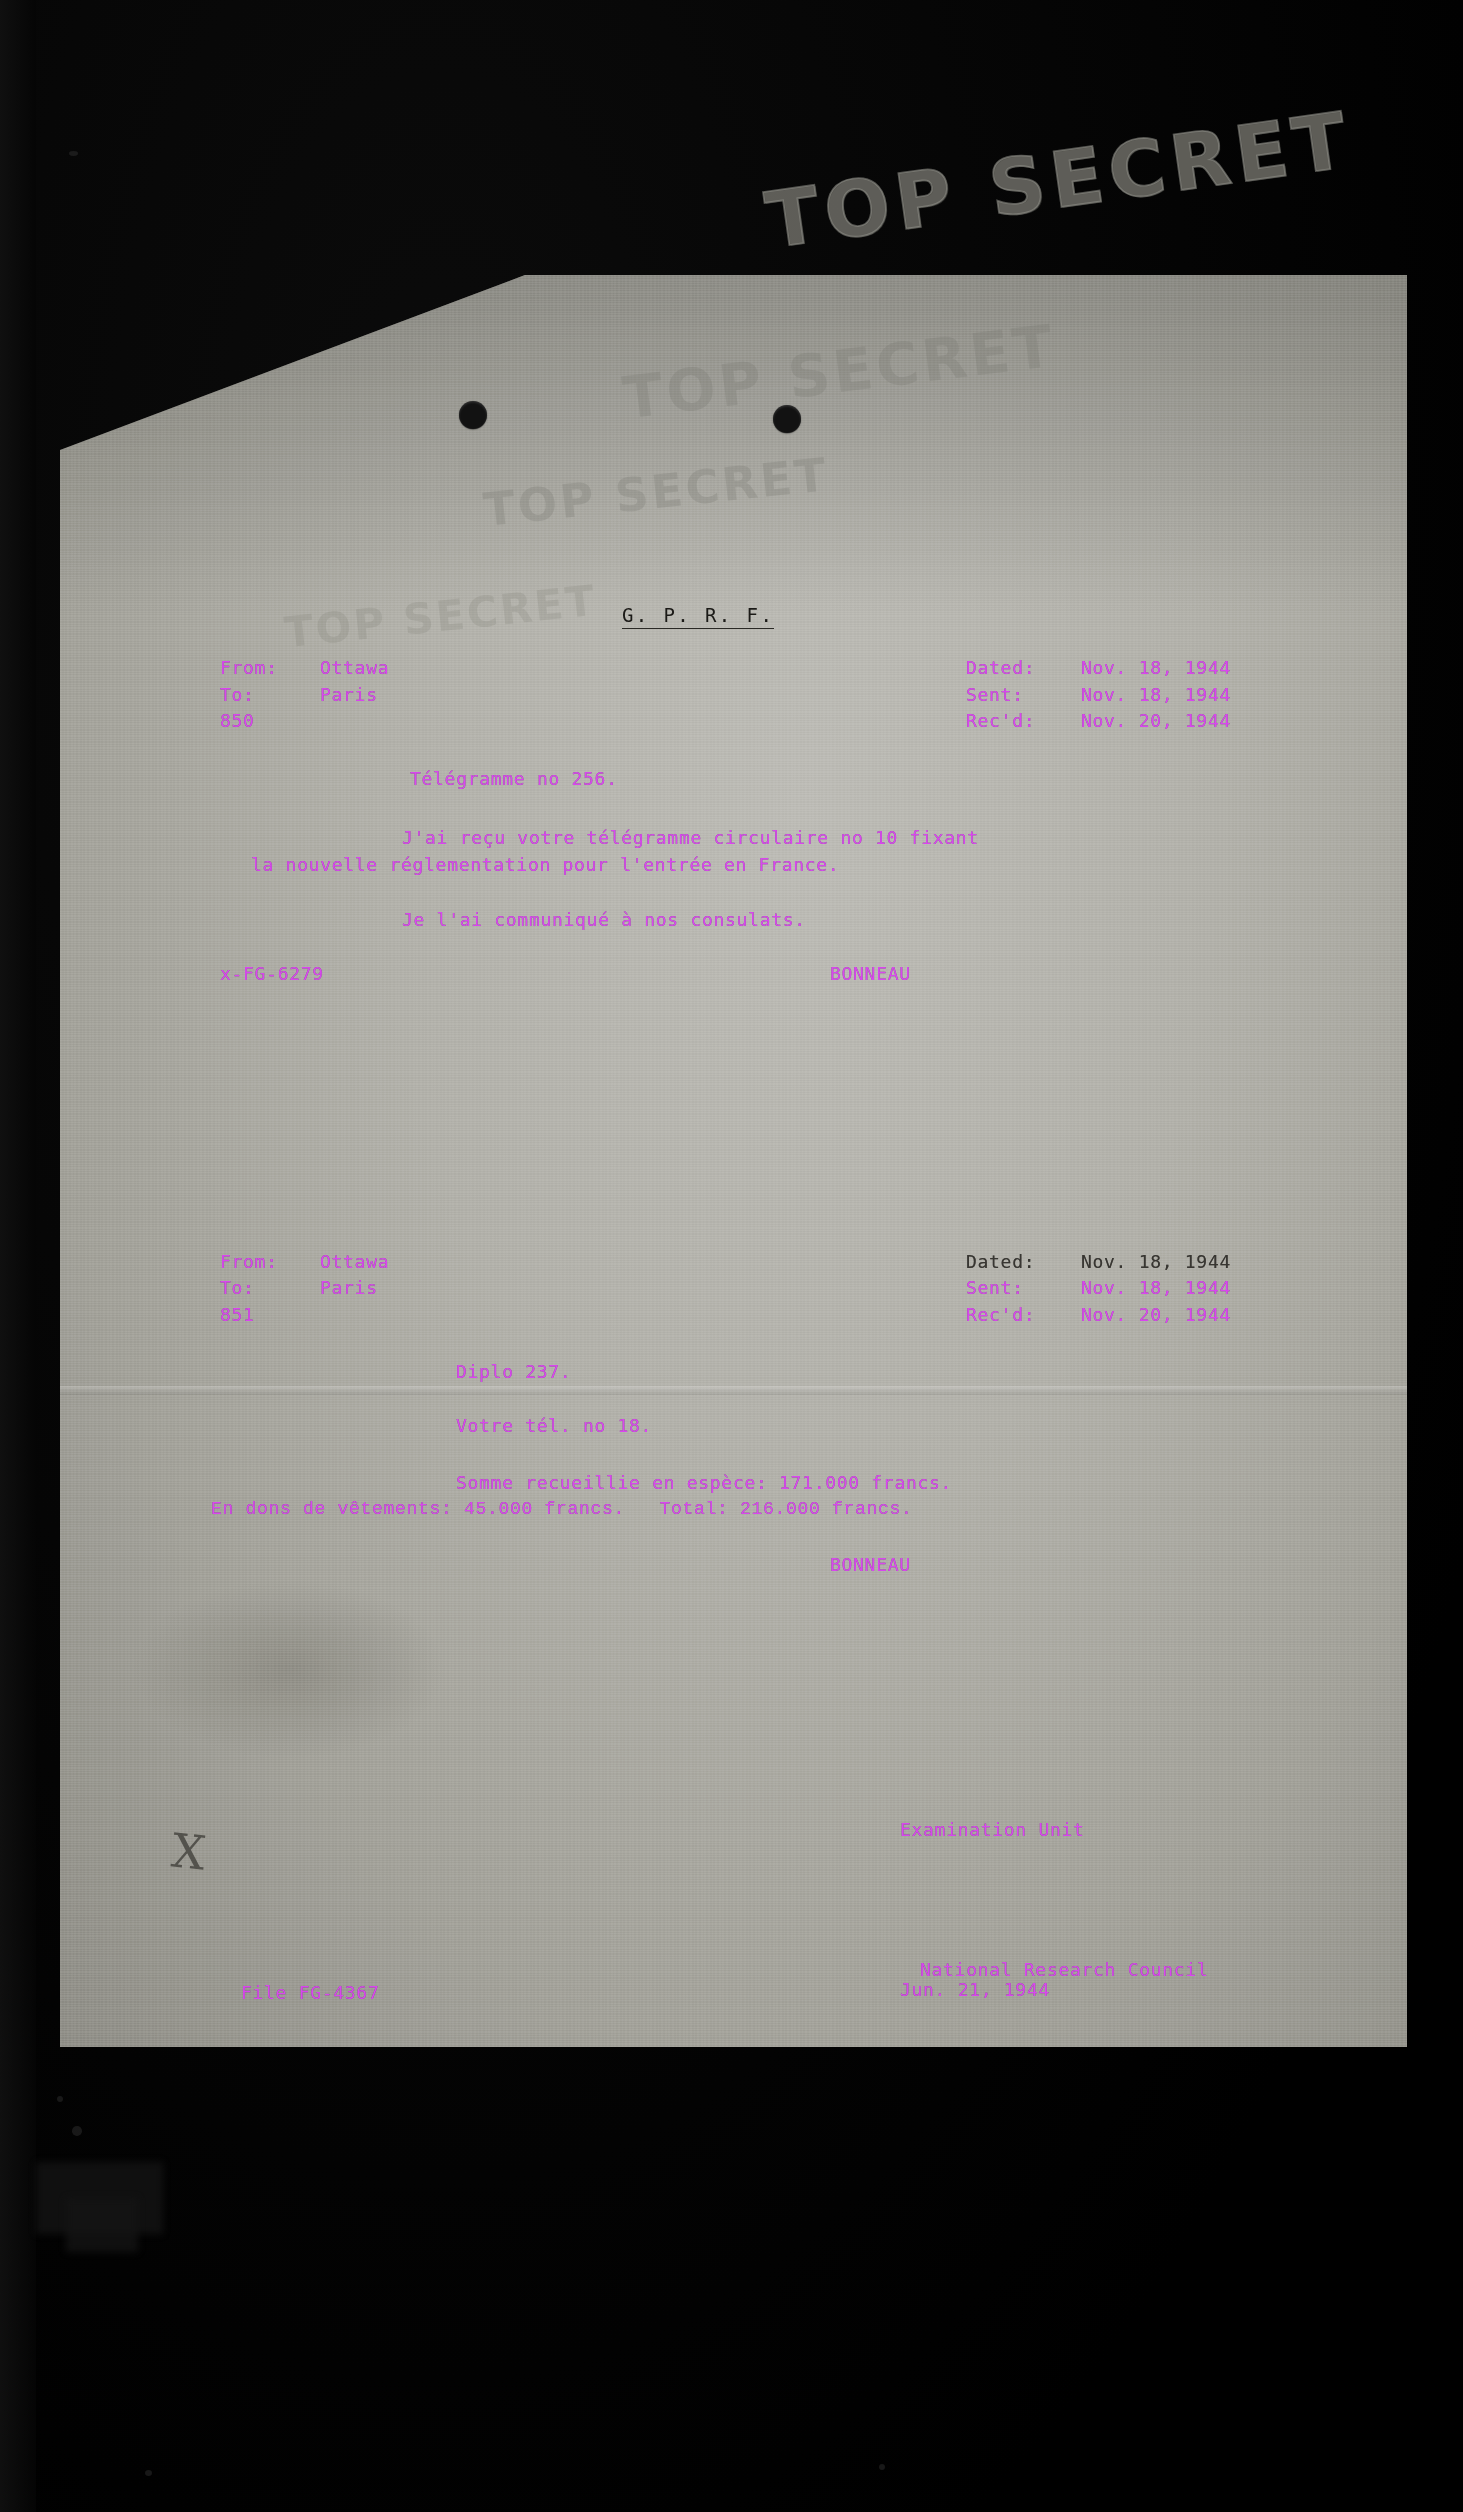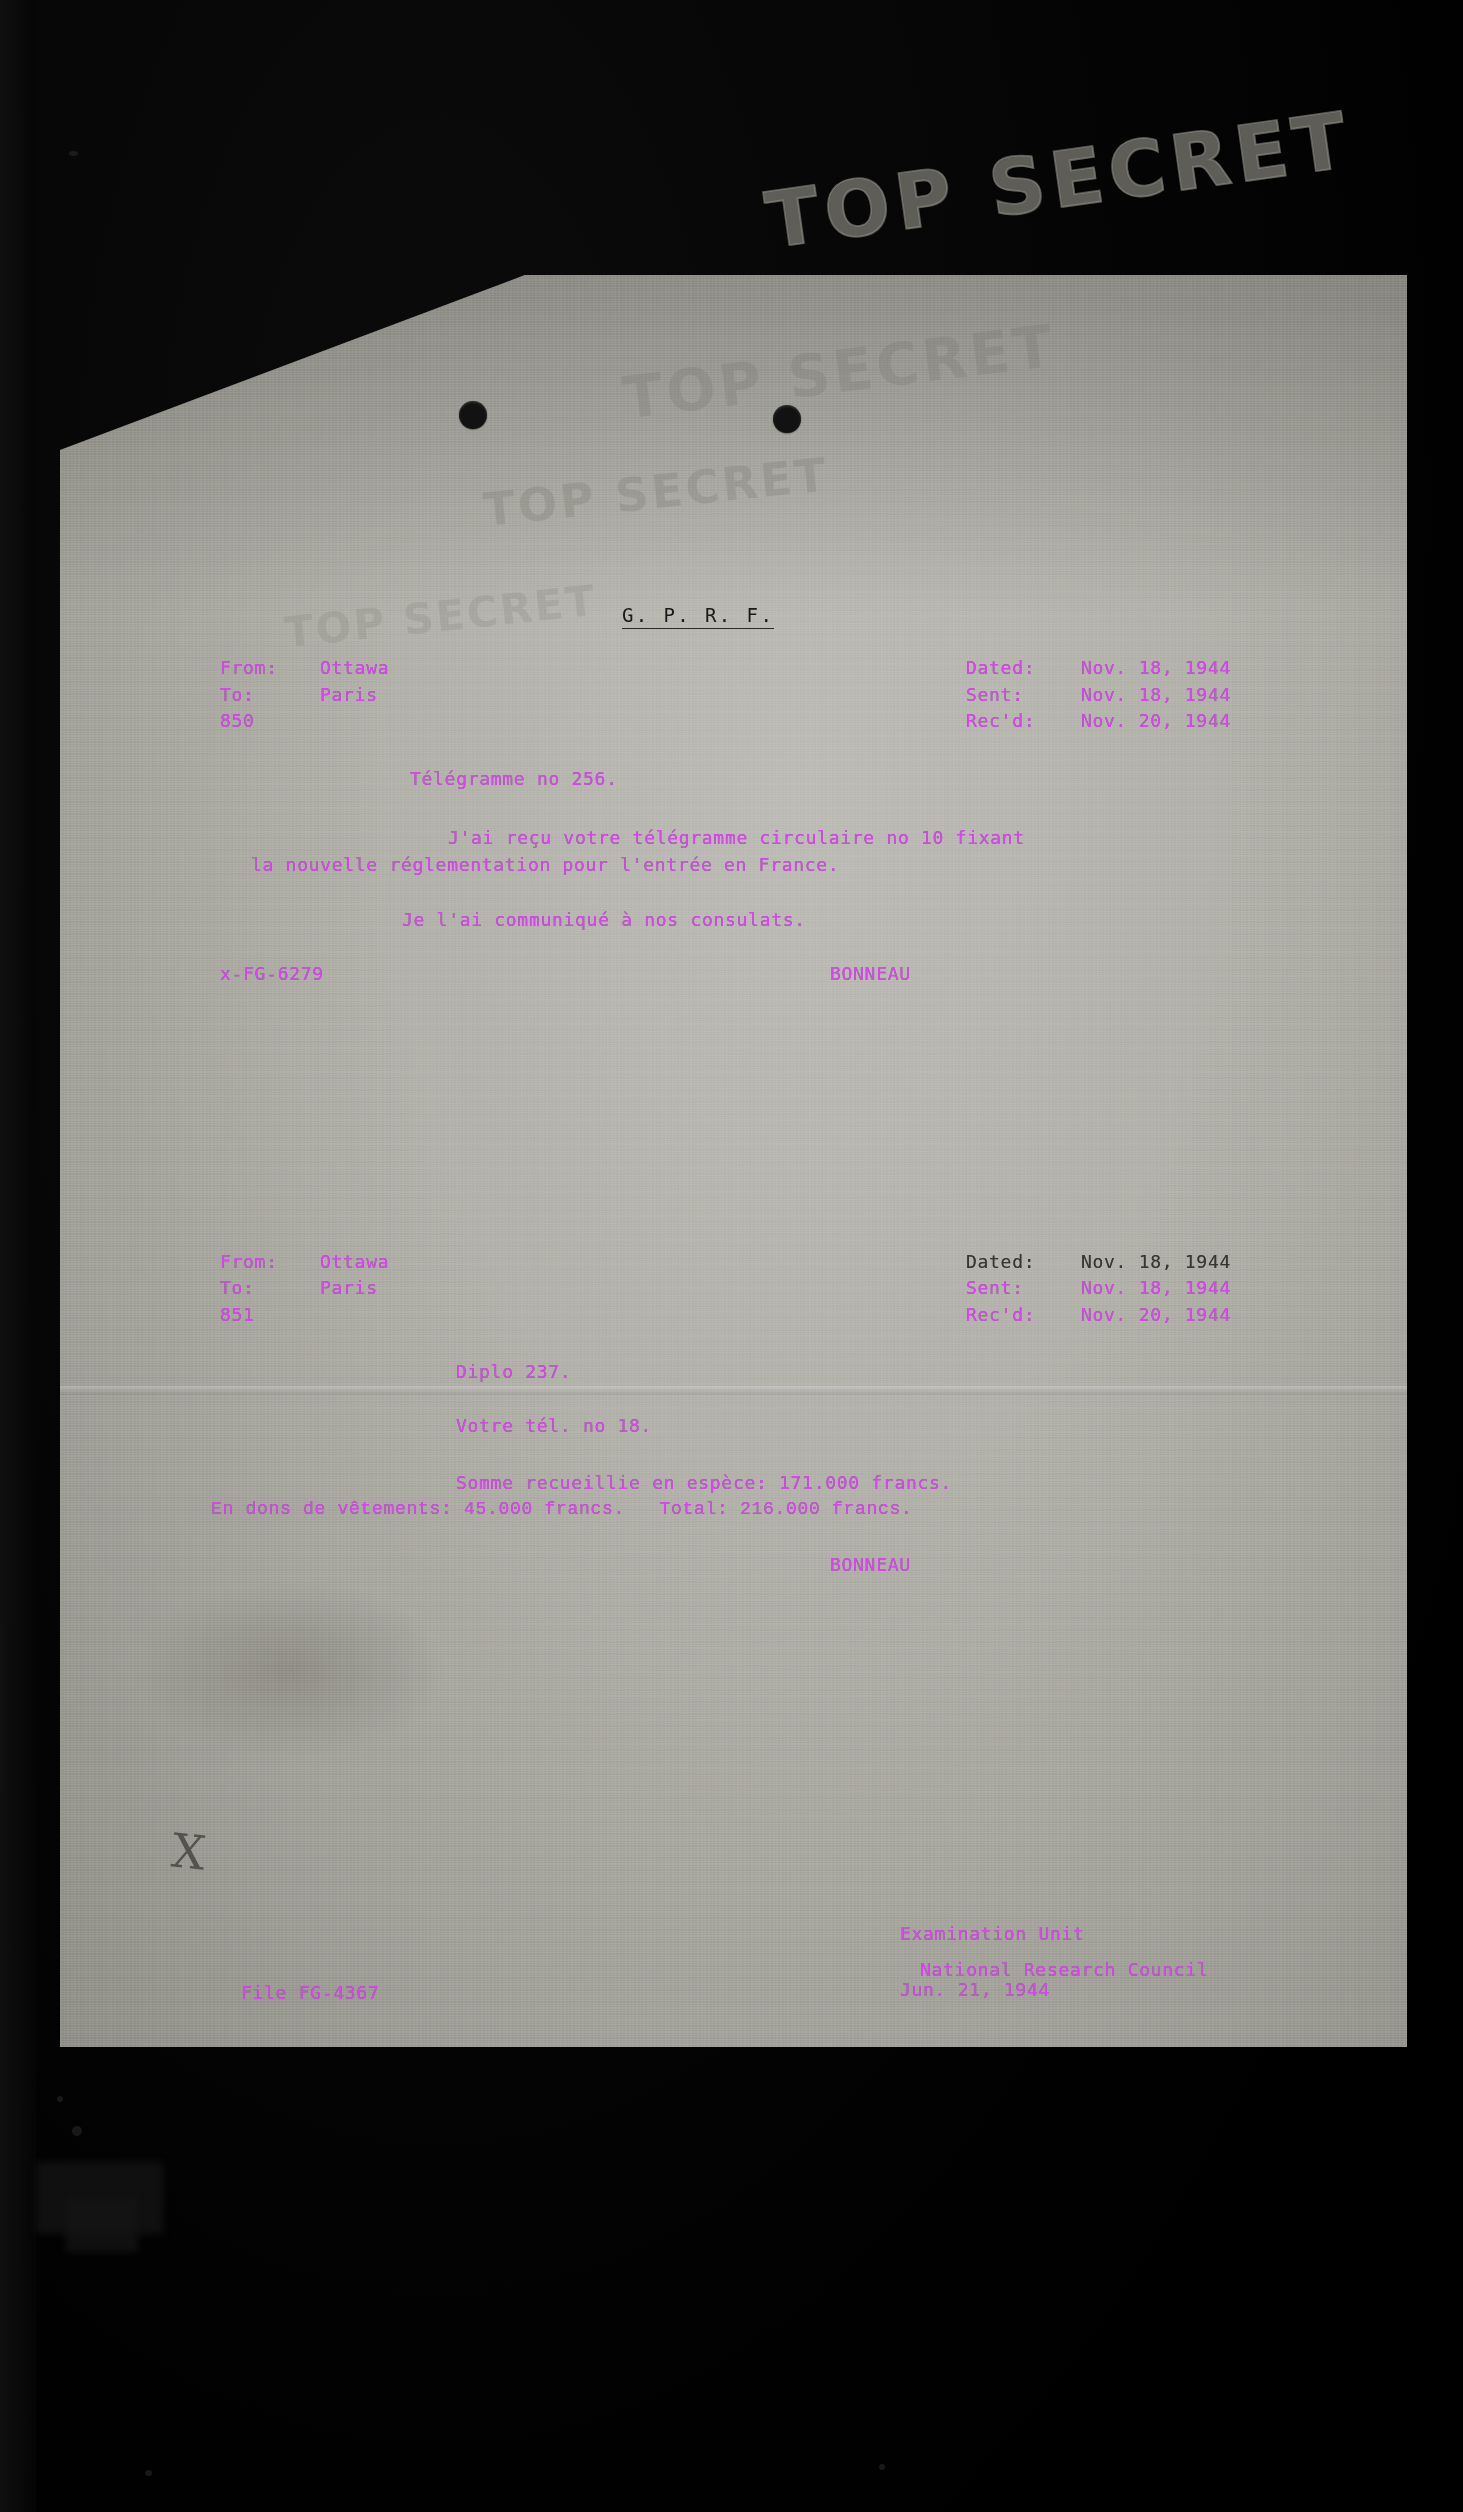--- a/index.html
+++ b/index.html
@@ -224,21 +224,21 @@
 
 <div class="typed" style="left:966px; top:655px;">Dated:</div>
 <div class="typed" style="left:1081px; top:655px;">Nov. 18, 1944</div>
 <div class="typed" style="left:966px; top:682px;">Sent:</div>
 <div class="typed" style="left:1081px; top:682px;">Nov. 18, 1944</div>
 <div class="typed" style="left:966px; top:708px;">Rec'd:</div>
 <div class="typed" style="left:1081px; top:708px;">Nov. 20, 1944</div>
 
 <div class="typed" style="left:402px; top:766px;margin-left:8px;">Télégramme no 256.</div>
 
-<div class="typed" style="left:402px; top:825px;margin-left:46px;">J'ai reçu votre télégramme circulaire no 10 fixant</div>
+<div class="typed" style="left:402px; top:825px;">J'ai reçu votre télégramme circulaire no 10 fixant</div>
 <div class="typed" style="left:251px; top:852px;">la nouvelle réglementation pour l'entrée en France.</div>
 <div class="typed" style="left:402px; top:907px;">Je l'ai communiqué à nos consulats.</div>
 
 <div class="typed" style="left:220px;  top:961px;">x-FG-6279</div>
 <div class="typed" style="left:830px; top:961px;">BONNEAU</div>
 
 <div class="typed" style="left:220px; top:1249px;">From:</div>
 <div class="typed" style="left:320px; top:1249px;">Ottawa</div>
 <div class="typed" style="left:220px; top:1275px;">To:</div>
 <div class="typed" style="left:320px; top:1275px;">Paris</div>
@@ -255,16 +255,16 @@
 <div class="typed" style="left:456px; top:1413px;">Votre tél. no 18.</div>
 <div class="typed" style="left:456px; top:1470px;">Somme recueillie en espèce: 171.000 francs.</div>
 <div class="typed" style="left:211px; top:1496px;font-family:Liberation Mono, monospace;">En dons de vêtements: 45.000 francs.   Total: 216.000 francs.</div>
 
 <div class="typed" style="left:830px; top:1552px;">BONNEAU</div>
 
 <div class="pencil-x">X</div>
 
 <div class="typed" style="left:214px; top:1980px;margin-left:27px;">File FG-4367</div>
 
-<div class="typed footer-stamp" style="left:900px; top:1920px;">Examination Unit</div>
+<div class="typed footer-stamp" style="left:900px; top:1816px;">Examination Unit</div>
 <div class="typed footer-stamp" style="left:920px; top:1948px;margin-top:8px;">National Research Council</div>
 <div class="typed footer-stamp" style="left:900px; top:1976px;">Jun. 21, 1944</div>
 
 
 </body></html>

